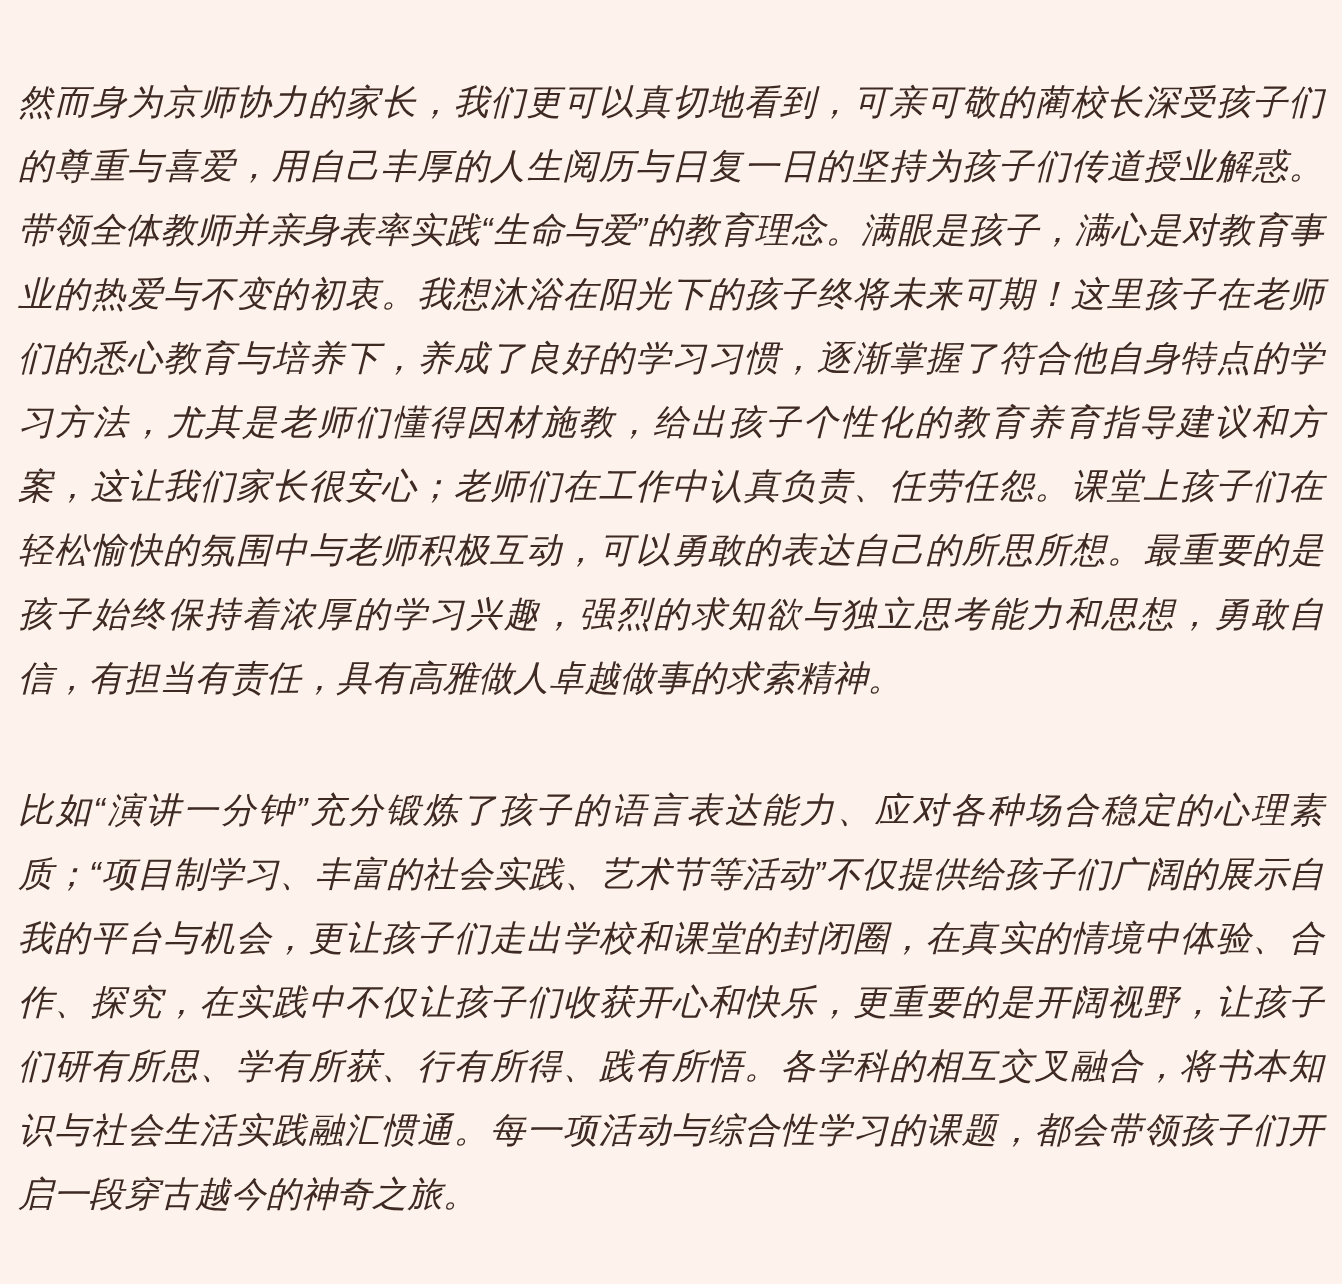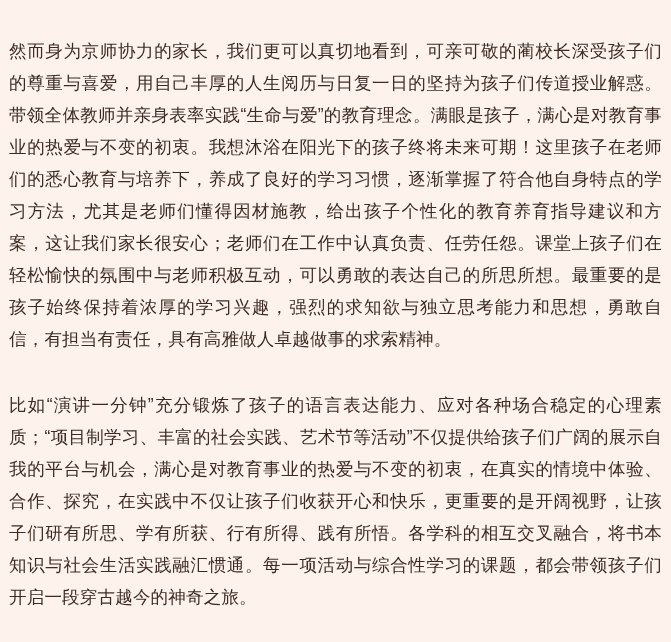--- a/index.html
+++ b/index.html
@@ -20,21 +20,22 @@
   }
   .para {
     margin: 0 0 34px 0;
     font-size: 17.5px;
     line-height: 32px;
     color: #3e2a23;
     text-align: justify;
     text-justify: inter-ideograph;
     word-break: break-all;
     letter-spacing: 0.2px;
+    font-style: italic;
   }
 </style>
 </head>
 <body style="background: rgb(253, 243, 236);">
 
 <div class="doc">
   <p class="para" style="color: rgb(62, 42, 35);">然而身为京师协力的家长，我们更可以真切地看到，可亲可敬的蔺校长深受孩子们的尊重与喜爱，用自己丰厚的人生阅历与日复一日的坚持为孩子们传道授业解惑。带领全体教师并亲身表率实践“生命与爱”的教育理念。满眼是孩子，满心是对教育事业的热爱与不变的初衷。我想沐浴在阳光下的孩子终将未来可期！这里孩子在老师们的悉心教育与培养下，养成了良好的学习习惯，逐渐掌握了符合他自身特点的学习方法，尤其是老师们懂得因材施教，给出孩子个性化的教育养育指导建议和方案，这让我们家长很安心；老师们在工作中认真负责、任劳任怨。课堂上孩子们在轻松愉快的氛围中与老师积极互动，可以勇敢的表达自己的所思所想。最重要的是孩子始终保持着浓厚的学习兴趣，强烈的求知欲与独立思考能力和思想，勇敢自信，有担当有责任，具有高雅做人卓越做事的求索精神。</p>
-  <p class="para" style="color: rgb(62, 42, 35);">比如“演讲一分钟”充分锻炼了孩子的语言表达能力、应对各种场合稳定的心理素质；“项目制学习、丰富的社会实践、艺术节等活动”不仅提供给孩子们广阔的展示自我的平台与机会，满心是对教育事业的热爱与不变的初衷，在真实的情境中体验、合作、探究，在实践中不仅让孩子们收获开心和快乐，更重要的是开阔视野，让孩子们研有所思、学有所获、行有所得、践有所悟。各学科的相互交叉融合，将书本知识与社会生活实践融汇惯通。每一项活动与综合性学习的课题，都会带领孩子们开启一段穿古越今的神奇之旅。</p>
+  <p class="para" style="color: rgb(62, 42, 35);">比如“演讲一分钟”充分锻炼了孩子的语言表达能力、应对各种场合稳定的心理素质；“项目制学习、丰富的社会实践、艺术节等活动”不仅提供给孩子们广阔的展示自我的平台与机会，更让孩子们走出学校和课堂的封闭圈，在真实的情境中体验、合作、探究，在实践中不仅让孩子们收获开心和快乐，更重要的是开阔视野，让孩子们研有所思、学有所获、行有所得、践有所悟。各学科的相互交叉融合，将书本知识与社会生活实践融汇惯通。每一项活动与综合性学习的课题，都会带领孩子们开启一段穿古越今的神奇之旅。</p>
 </div>
 
 </body></html>

